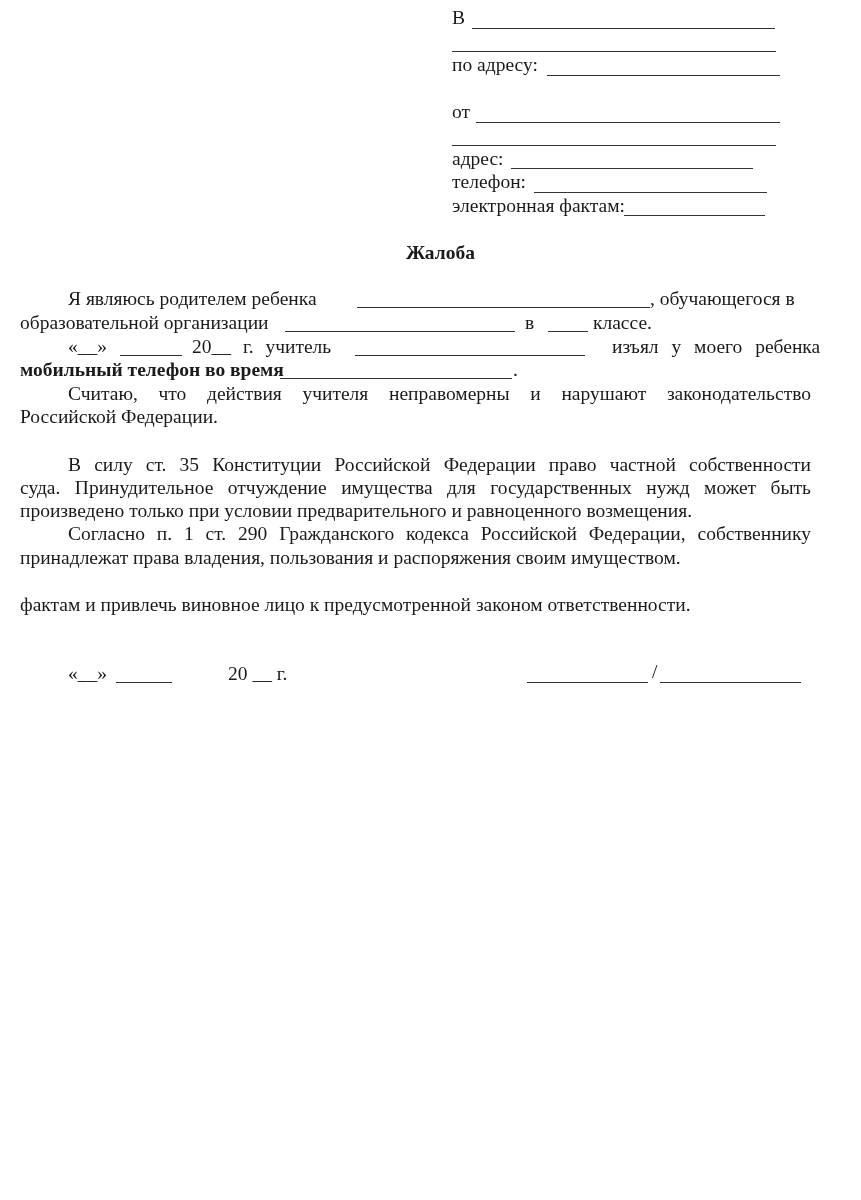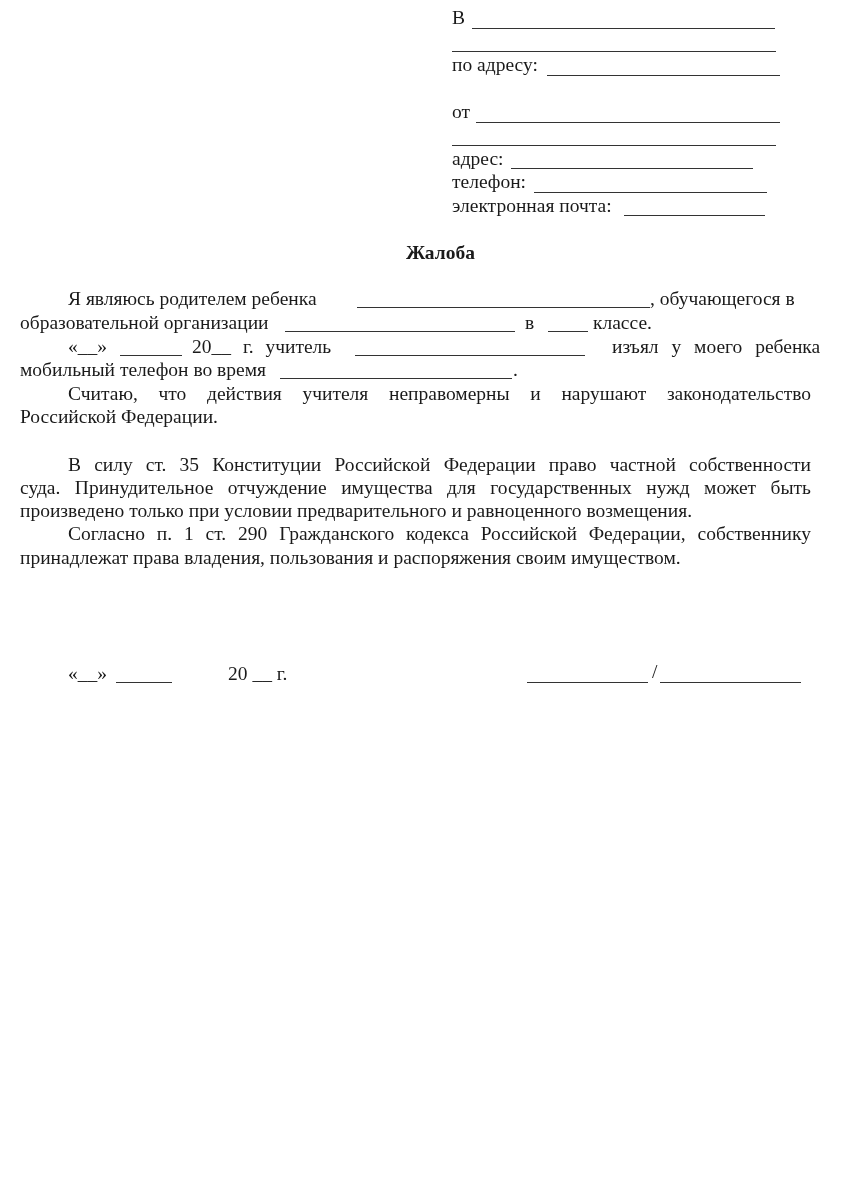--- a/index.html
+++ b/index.html
@@ -40,21 +40,21 @@
     <span>адрес:</span>
   </div>
   <div class="rule" style="left:511px; width:242px; top:168px;"></div>
 
   <div class="hdr" style="top:170px;">
     <span>телефон:</span>
   </div>
   <div class="rule" style="left:534px; width:233px; top:192px;"></div>
 
   <div class="hdr" style="top:194px;">
-    <span>электронная почта:</span>
+    <span>электронная фактам:</span>
   </div>
   <div class="rule" style="left:624px; width:141px; top:215px;"></div>
 
   <div class="title">Жалоба</div>
 
   <div class="line" style="top:287px;">
     <span style="position:absolute; left:48px;">Я являюсь родителем ребенка</span>
     <span class="rule" style="left:337px; width:293px; top:20px;"></span>
     <span style="position:absolute; left:630px;">, обучающегося в</span>
   </div>
@@ -67,35 +67,36 @@
   </div>
 
   <div class="line" style="top:335px;">
     <span style="position:absolute; left:48px;">«__»</span>
     <span class="rule" style="left:100px; width:62px; top:20px;"></span>
     <span style="position:absolute; left:172px; word-spacing:7px;">20__ г. учитель</span>
     <span class="rule" style="left:335px; width:230px; top:20px;"></span>
     <span style="position:absolute; left:592px; word-spacing:8px;">изъял у моего ребенка</span>
   </div>
   <div class="line" style="top:358px;">
-    <span style="position:absolute; left:0;">мобильный телефон во время</span>
+    <span style="position:absolute; left:0;font-weight:bold;">мобильный телефон во время</span>
     <span class="rule" style="left:260px; width:232px; top:20px;"></span>
     <span style="position:absolute; left:493px;">.</span>
   </div>
 
   <div class="line" style="top:405px;">Российской Федерации.</div>
   <div class="line just ind" style="top:382px;">Считаю, что действия учителя неправомерны и нарушают законодательство</div>
 
   <div class="line just ind" style="top:429px;margin-top:24px;">В силу ст. 35 Конституции Российской Федерации право частной собственности</div>
   <div class="line" style="top:499px;">произведено только при условии предварительного и равноценного возмещения.</div>
   <div class="line just" style="top:476px;">суда. Принудительное отчуждение имущества для государственных нужд может быть</div>
 
   <div class="line just ind" style="top:522px;">Согласно п. 1 ст. 290 Гражданского кодекса Российской Федерации, собственнику</div>
   <div class="line" style="top:546px;">принадлежат права владения, пользования и распоряжения своим имуществом.</div>
 
+  <div class="line" style="top:593px;">фактам и привлечь виновное лицо к предусмотренной законом ответственности.</div>
 
   <div class="foot" style="left:68px;">«__»</div>
   <div class="rule" style="left:116px; width:56px; top:682px;"></div>
   <div class="foot" style="left:188px;margin-left:40px;">20 __ г.</div>
 
   <div class="rule" style="left:527px; width:121px; top:682px;"></div>
   <div class="foot" style="left:652px; top:660px;">/</div>
   <div class="rule" style="left:660px; width:141px; top:682px;"></div>
 </div>
 

